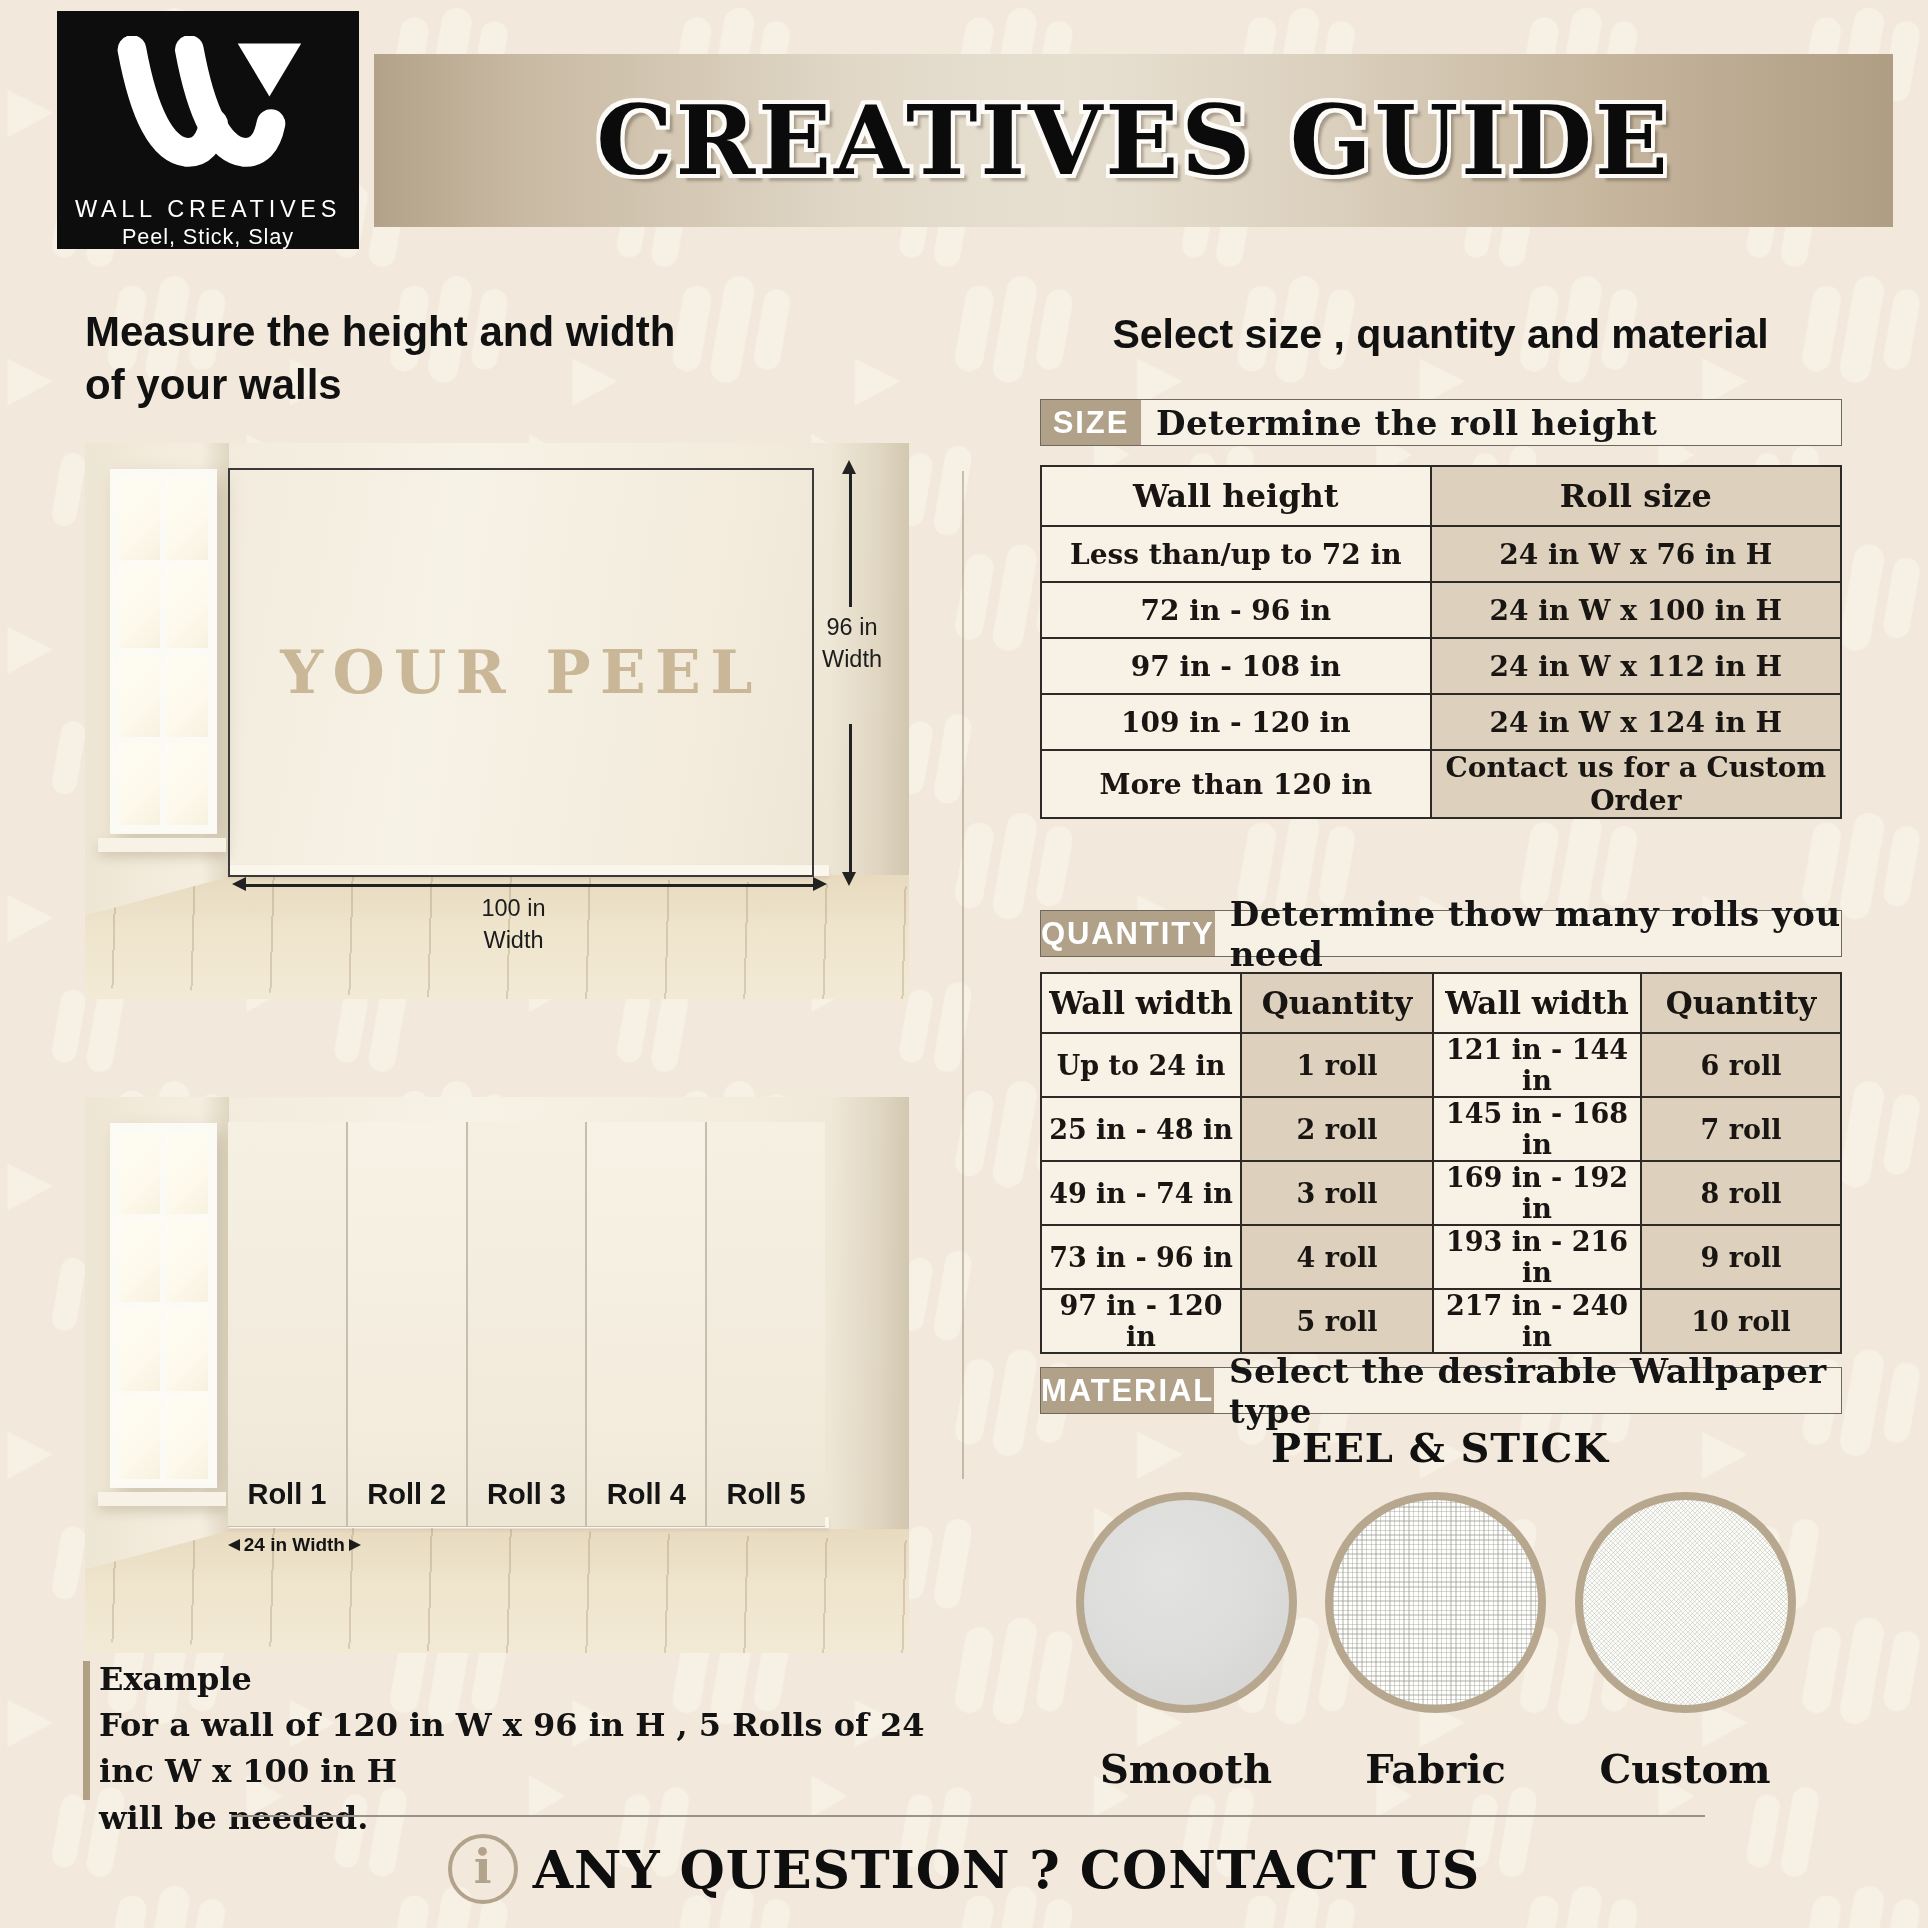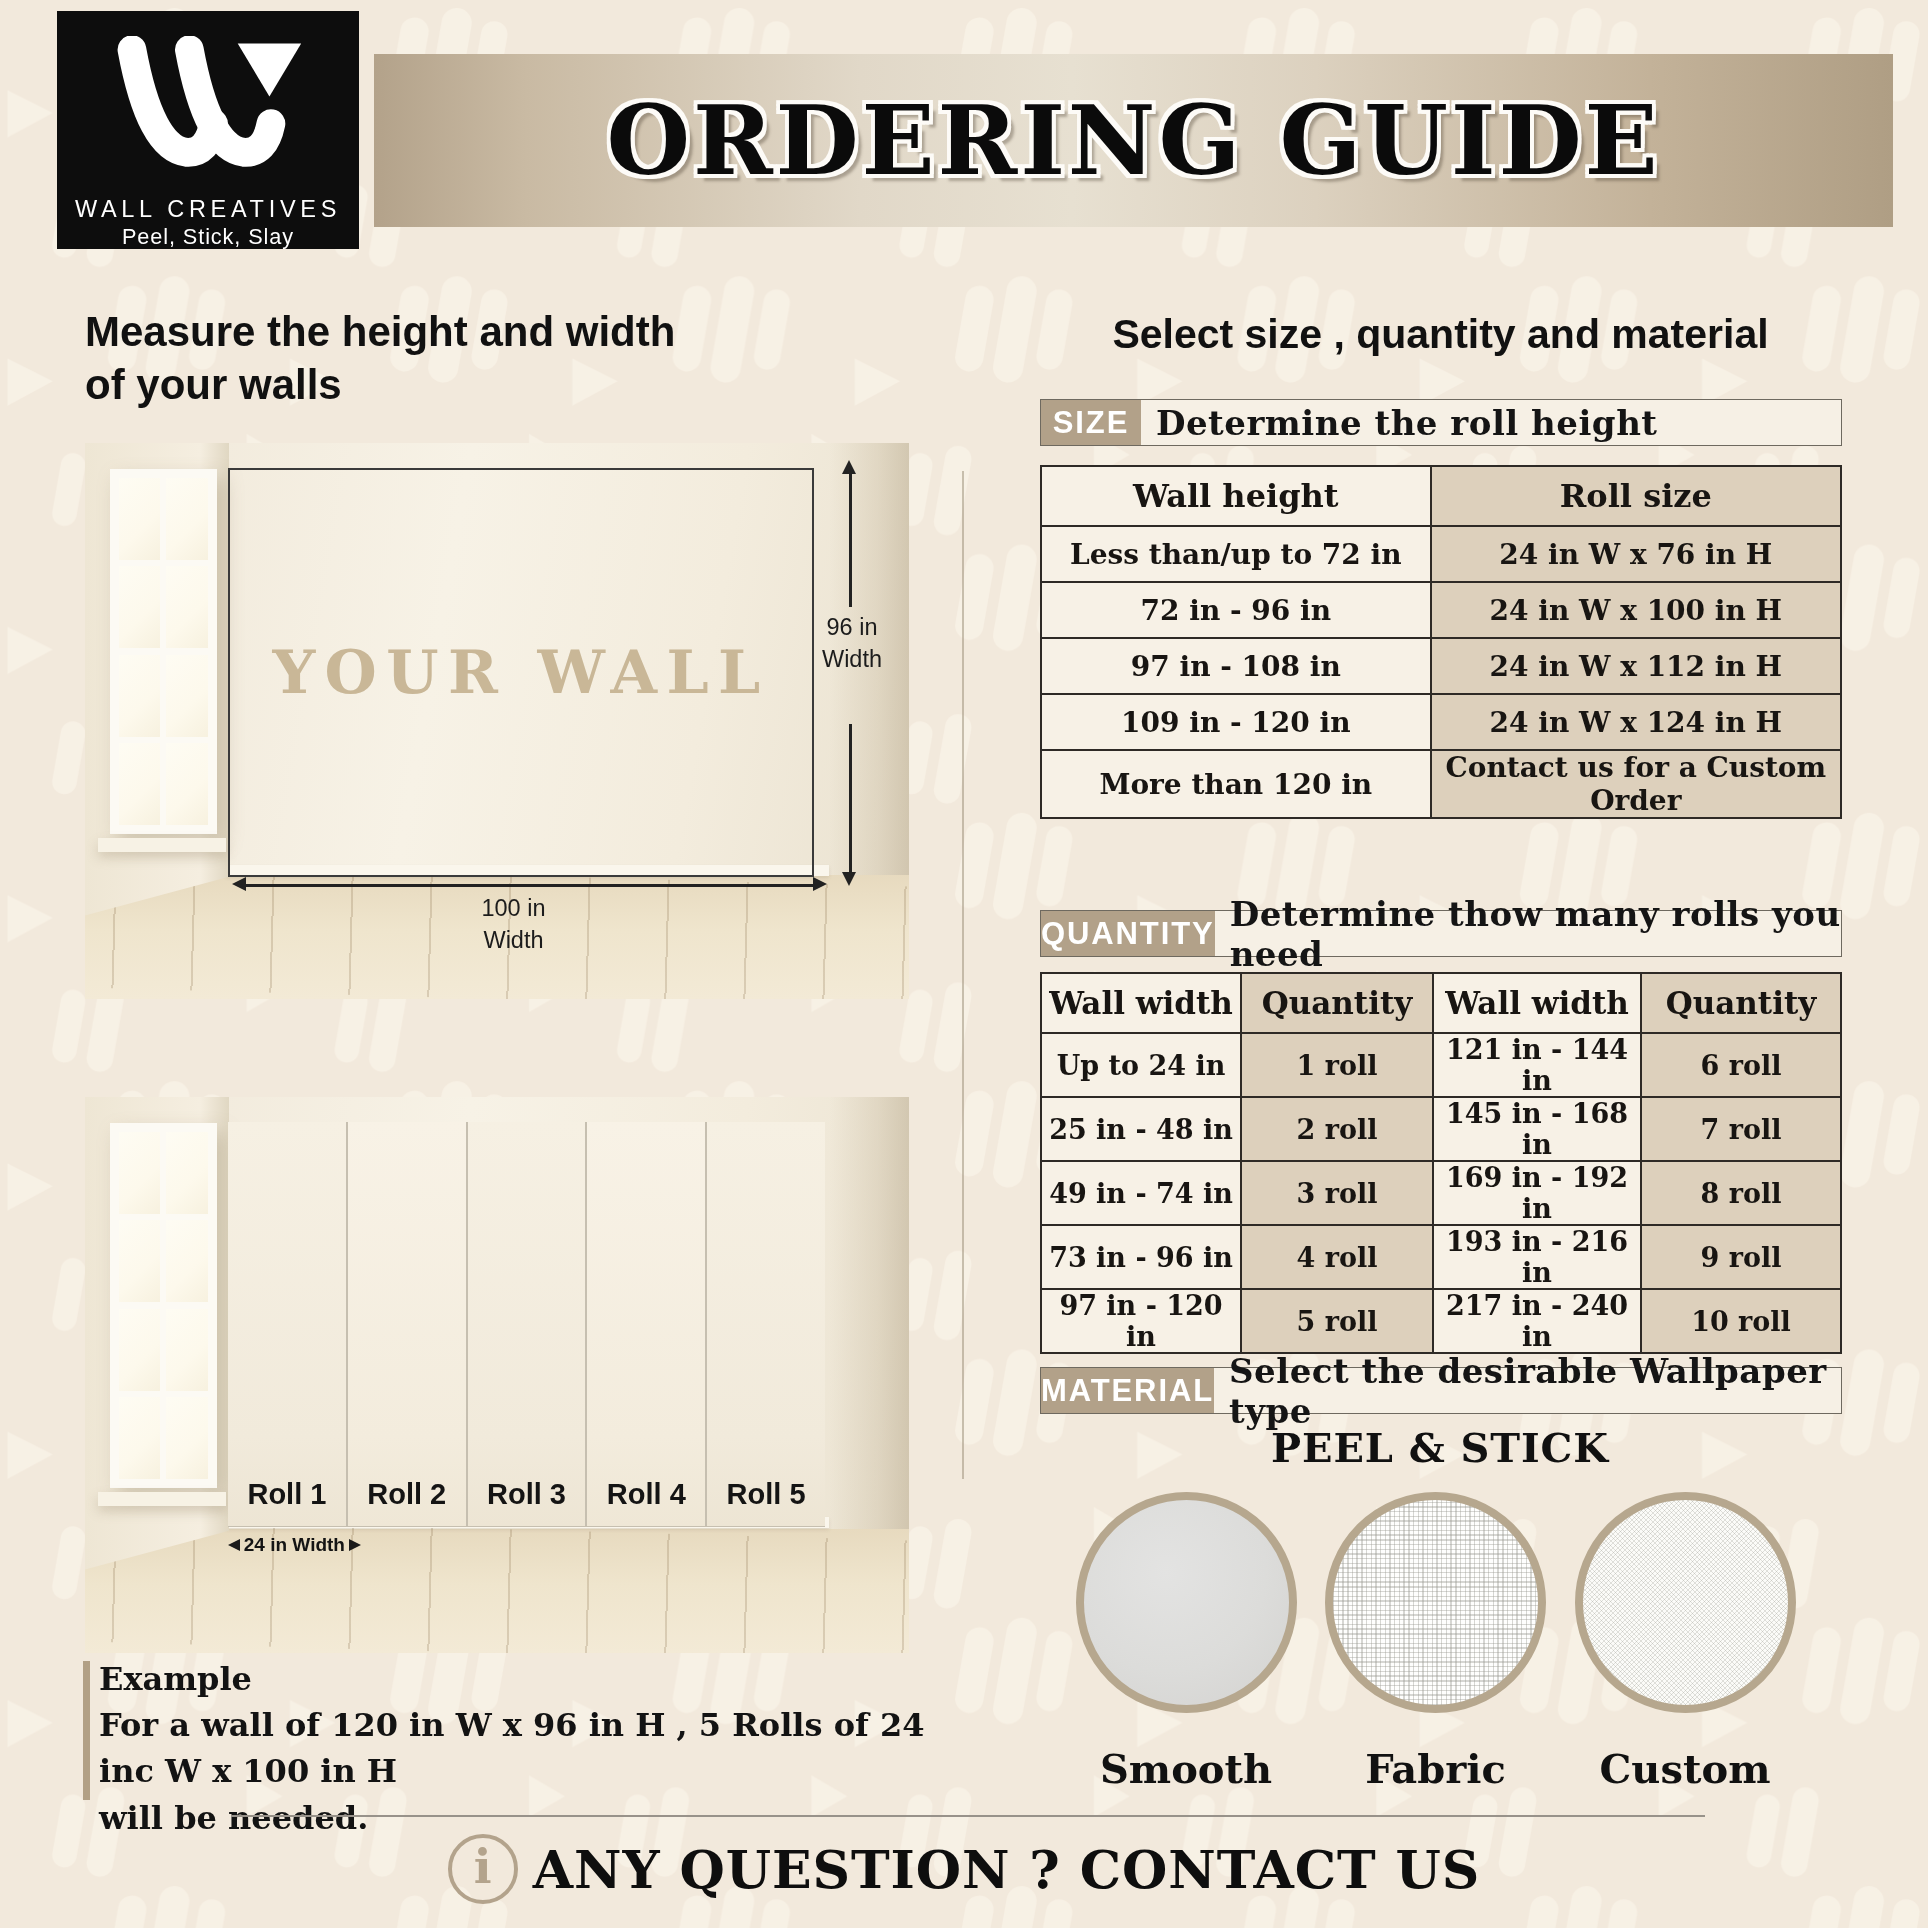--- a/index.html
+++ b/index.html
@@ -179,21 +179,21 @@
         <path d="M14,9 Q26,74 50,77 Q64,78 68,58"></path>
         <path d="M52,9 Q64,74 88,77 Q102,78 106,58"></path>
       </g>
       <polygon points="84,5 126,5 105,40" fill="#ffffff"></polygon>
     </svg>
     <div class="logo-name">WALL CREATIVES</div>
     <div class="logo-tagline">Peel, Stick, Slay</div>
   </div>
 
   <div class="banner">
-    <h1>ORDERING GUIDE</h1>
+    <h1>CREATIVES GUIDE</h1>
   </div>
 
   <div class="left-heading">
     <span>Measure the height and width of your walls</span>
   </div>
 
   <div class="room room1">
     <div class="right-shade"></div>
     <div class="floor"></div>
     <div class="baseboard"></div>
@@ -205,21 +205,21 @@
           <div class="pane"></div>
           <div class="pane"></div>
         <div class="pane"></div>
           <div class="pane"></div>
           <div class="pane"></div>
           <div class="pane"></div>
       </div>
     </div>
     <div class="sill"></div>
     <div class="measure-rect"></div>
-    <div class="your-wall">YOUR WALL</div>
+    <div class="your-wall">YOUR PEEL</div>
     <div class="v-seg v-top"></div>
     <div class="v-seg v-bot"></div>
     <div class="v-label">
       <div>96 in</div>
       <div>Width</div>
     </div>
     <div class="h-arrow"></div>
     <div class="h-label">
       <div>100 in</div>
       <div>Width</div>

